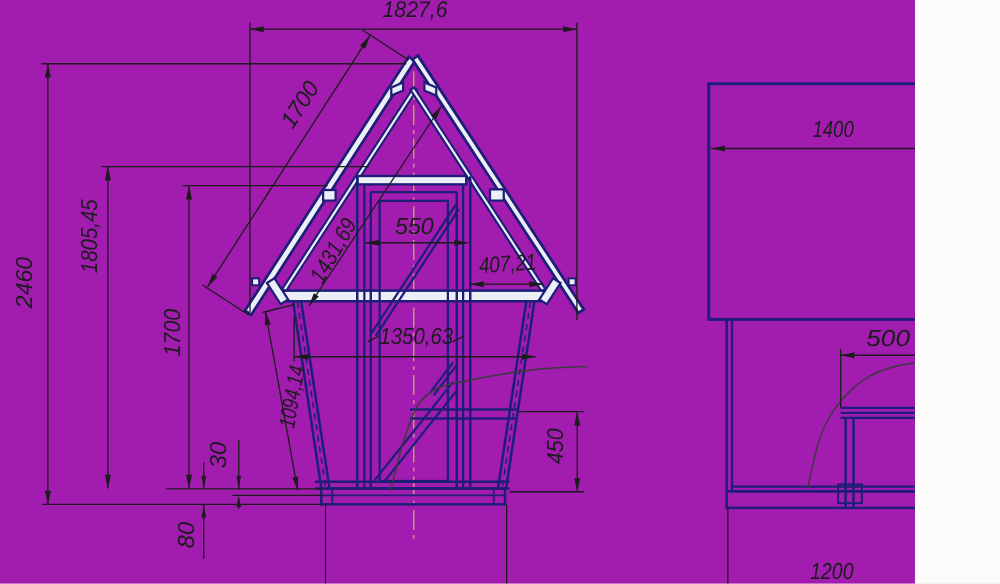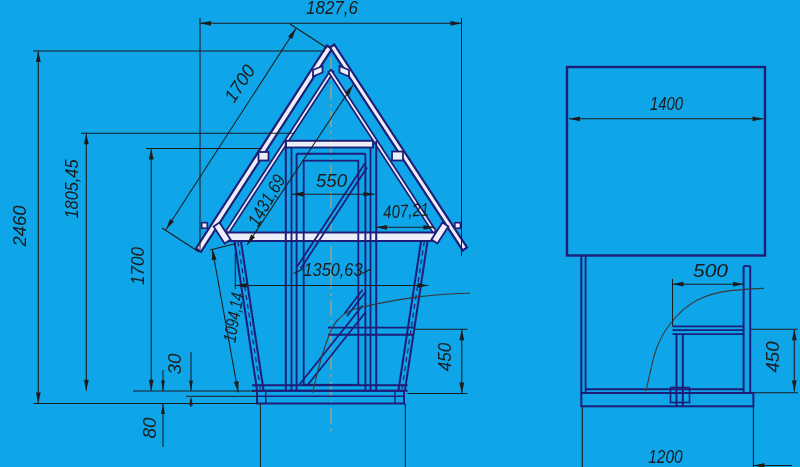--- a/index.html
+++ b/index.html
@@ -1,16 +1,16 @@
 <!DOCTYPE html>
 <html><head>
 <meta charset="utf-8">
 <style>
   html,body{margin:0;padding:0;background:#fbfbf9;}
-  .wrap{width:800px;height:467px;position:relative;overflow:hidden;background:#0ea5e9;}
+  .wrap{width:732px;height:467px;position:relative;overflow:hidden;background:#a21caf;}
   text{font-family:"Liberation Sans",sans-serif;font-style:italic;fill:#1c1c1c;}
 </style>
 </head>
 <body>
 <div class="wrap">
 <svg width="800" height="467" viewBox="0 0 800 467" xmlns="http://www.w3.org/2000/svg">
 <defs>
   <marker id="ar" viewBox="0 0 12 6" refX="12" refY="3" markerWidth="12" markerHeight="6" markerUnits="userSpaceOnUse" orient="auto-start-reverse">
     <path d="M12,3 L1,0.6 L1,5.4 Z" fill="#1c1c1c"></path>
   </marker>

